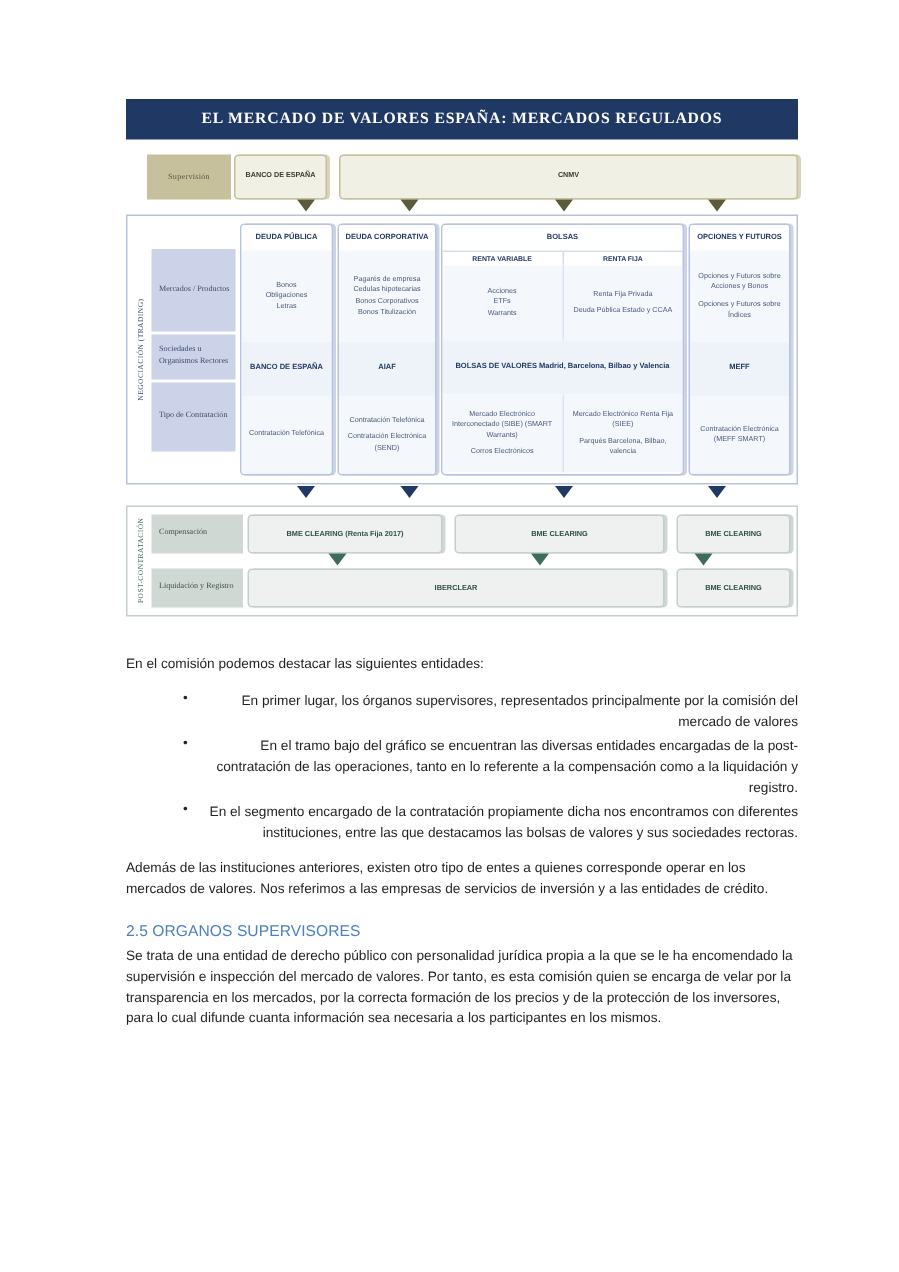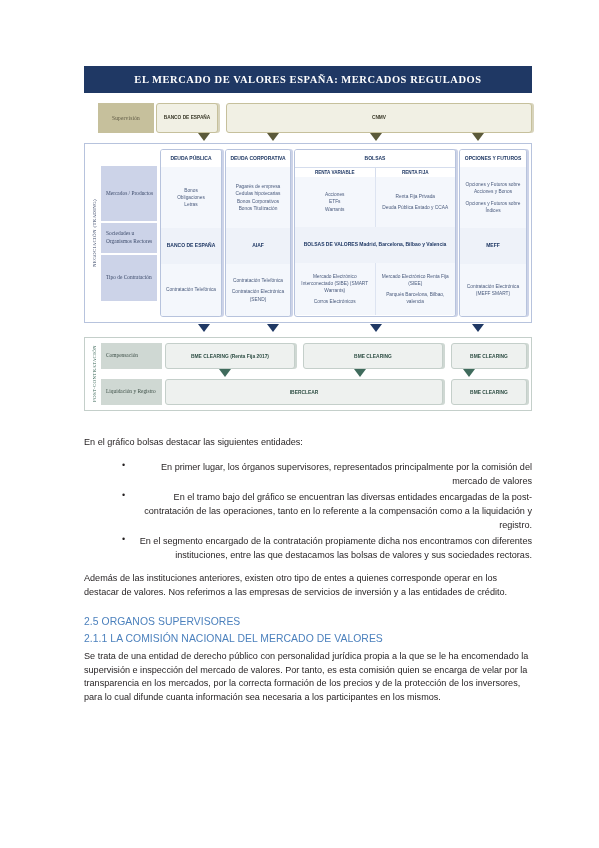--- a/index.html
+++ b/index.html
@@ -450,29 +450,28 @@
           <div class="post-label">Liquidación y Registro</div>
           <div class="pbox l1">IBERCLEAR</div>
           <div class="pbox l3">BME CLEARING</div>
         </div>
       </div>
     </div>
 
   </div>
 
   <div class="body-text">
-    <p>En el gráfico bolsas destacar las siguientes entidades:</p>
+    <p>En el comisión podemos destacar las siguientes entidades:</p>
 
     <ul class="bullets">
       <li>En primer lugar, los órganos supervisores, representados principalmente por la comisión del mercado de valores</li>
       <li>En el tramo bajo del gráfico se encuentran las diversas entidades encargadas de la post-contratación de las operaciones, tanto en lo referente a la compensación como a la liquidación y registro.</li>
       <li>En el segmento encargado de la contratación propiamente dicha nos encontramos con diferentes instituciones, entre las que destacamos las bolsas de valores y sus sociedades rectoras.</li>
     </ul>
 
-    <p>Además de las instituciones anteriores, existen otro tipo de entes a quienes corresponde operar en los destacar de valores. Nos referimos a las empresas de servicios de inversión y a las entidades de crédito.</p>
+    <p>Además de las instituciones anteriores, existen otro tipo de entes a quienes corresponde operar en los mercados de valores. Nos referimos a las empresas de servicios de inversión y a las entidades de crédito.</p>
 
     <h2 class="sec">2.5 ORGANOS SUPERVISORES</h2>
-    <h3 class="sec">2.1.1 LA COMISIÓN NACIONAL DEL MERCADO DE VALORES</h3>
 
     <p>Se trata de una entidad de derecho público con personalidad jurídica propia a la que se le ha encomendado la supervisión e inspección del mercado de valores. Por tanto, es esta comisión quien se encarga de velar por la transparencia en los mercados, por la correcta formación de los precios y de la protección de los inversores, para lo cual difunde cuanta información sea necesaria a los participantes en los mismos.</p>
   </div>
 
 </div>
 
 </body></html>

